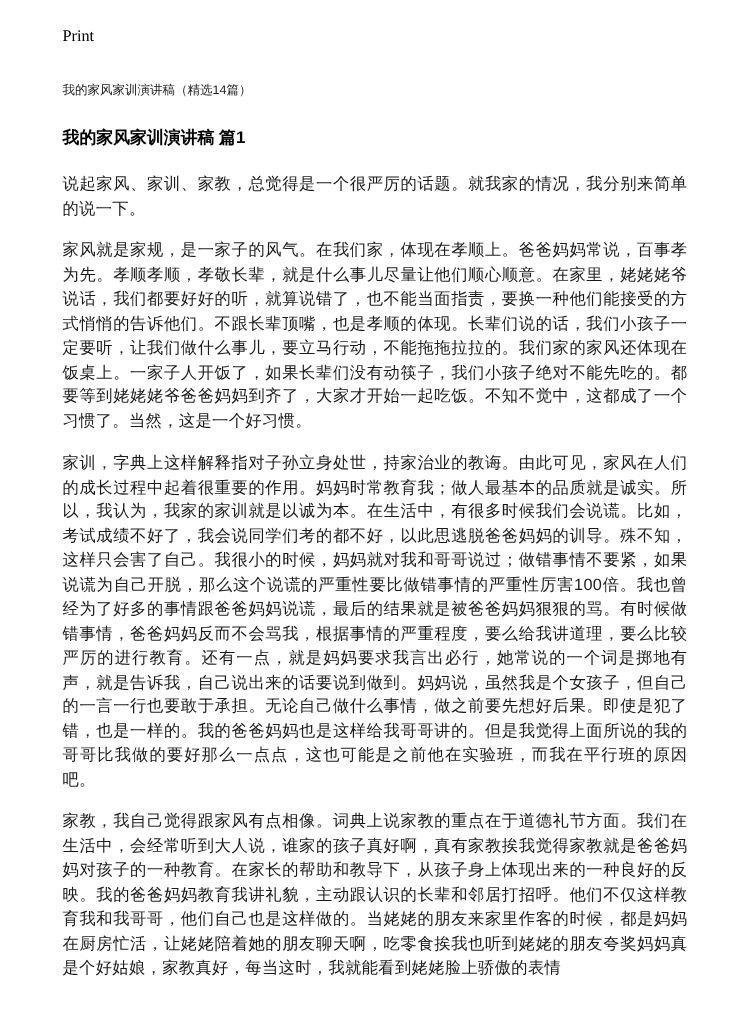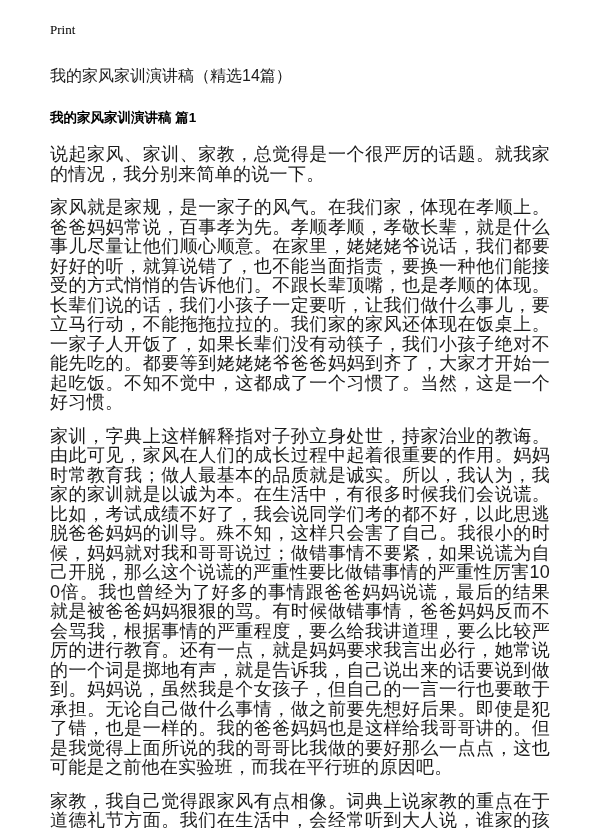--- a/index.html
+++ b/index.html
@@ -29,32 +29,32 @@
   }
   .doc-title {
     text-align: center;
     font-size: 17px;
     font-weight: bold;
     color: #000000;
     margin: 0 0 26px 0;
     letter-spacing: 1px;
   }
   .doc-subtitle {
-    font-size: 16px;
+    font-size: 10px;
     color: #1a1a1a;
     margin: 0 0 22px 0;
   }
   .section-heading {
     font-size: 13.5px;
     font-weight: bold;
     color: #000000;
     margin: 0 0 18px 0;
   }
   .body-paragraph {
-    font-size: 18px;
+    font-size: 13px;
     line-height: 19.5px;
     color: #1a1a1a;
     margin: 0 0 14px 0;
     text-align: justify;
     text-justify: inter-ideograph;
     letter-spacing: 0.3px;
     word-break: break-all;
   }
 </style>
 </head>

